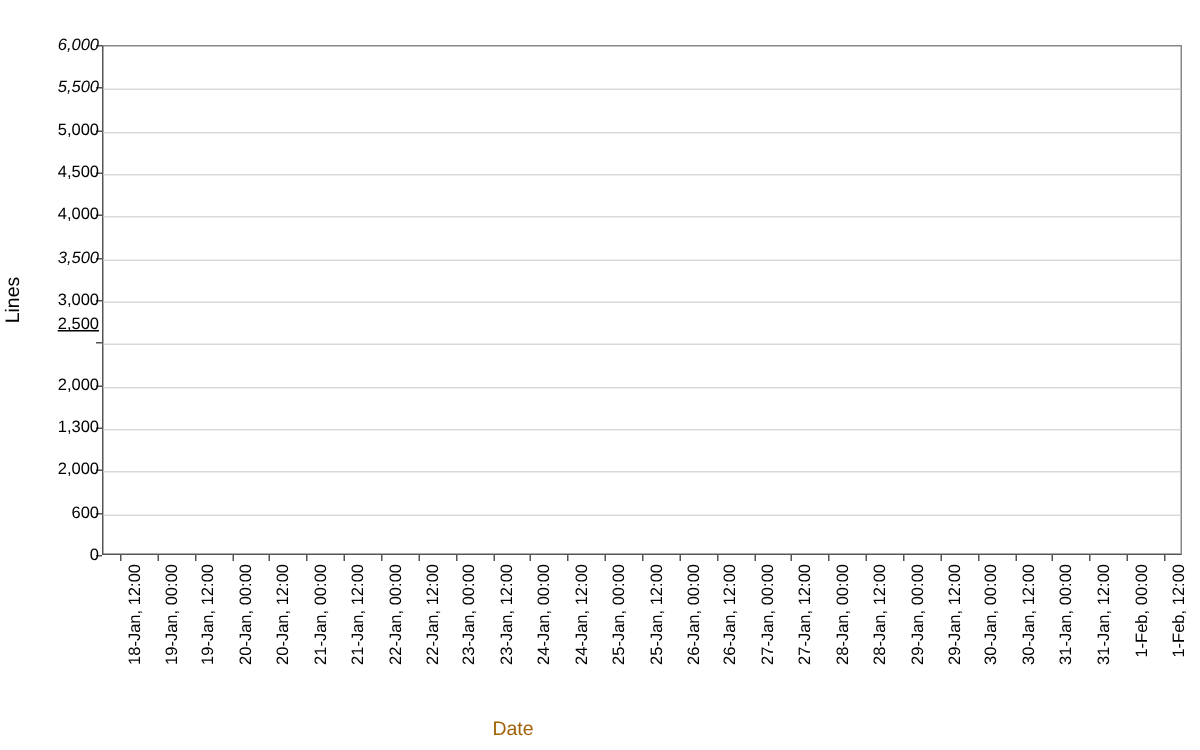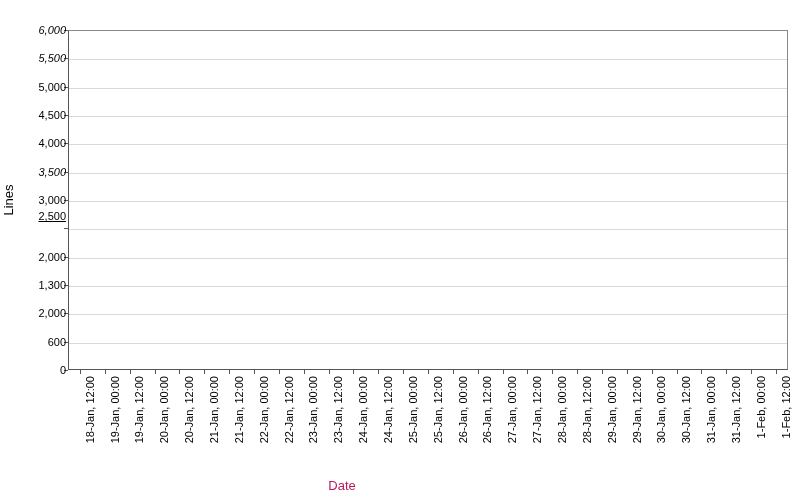--- a/index.html
+++ b/index.html
@@ -80,21 +80,21 @@
     font-size: 11px;
     color: #000;
   }
   .x-label {
     position: absolute;
     left: 0;
     width: 684px;
     top: 478px;
     text-align: center;
     font-size: 13px;
-    color: #be185d;
+    color: #a16207;
   }
   .tickmark-y {
     position: absolute;
     left: 64px;
     width: 4px;
     height: 0;
     border-top: 1px solid #555;
   }
   .tickmark-x {
     position: absolute;

